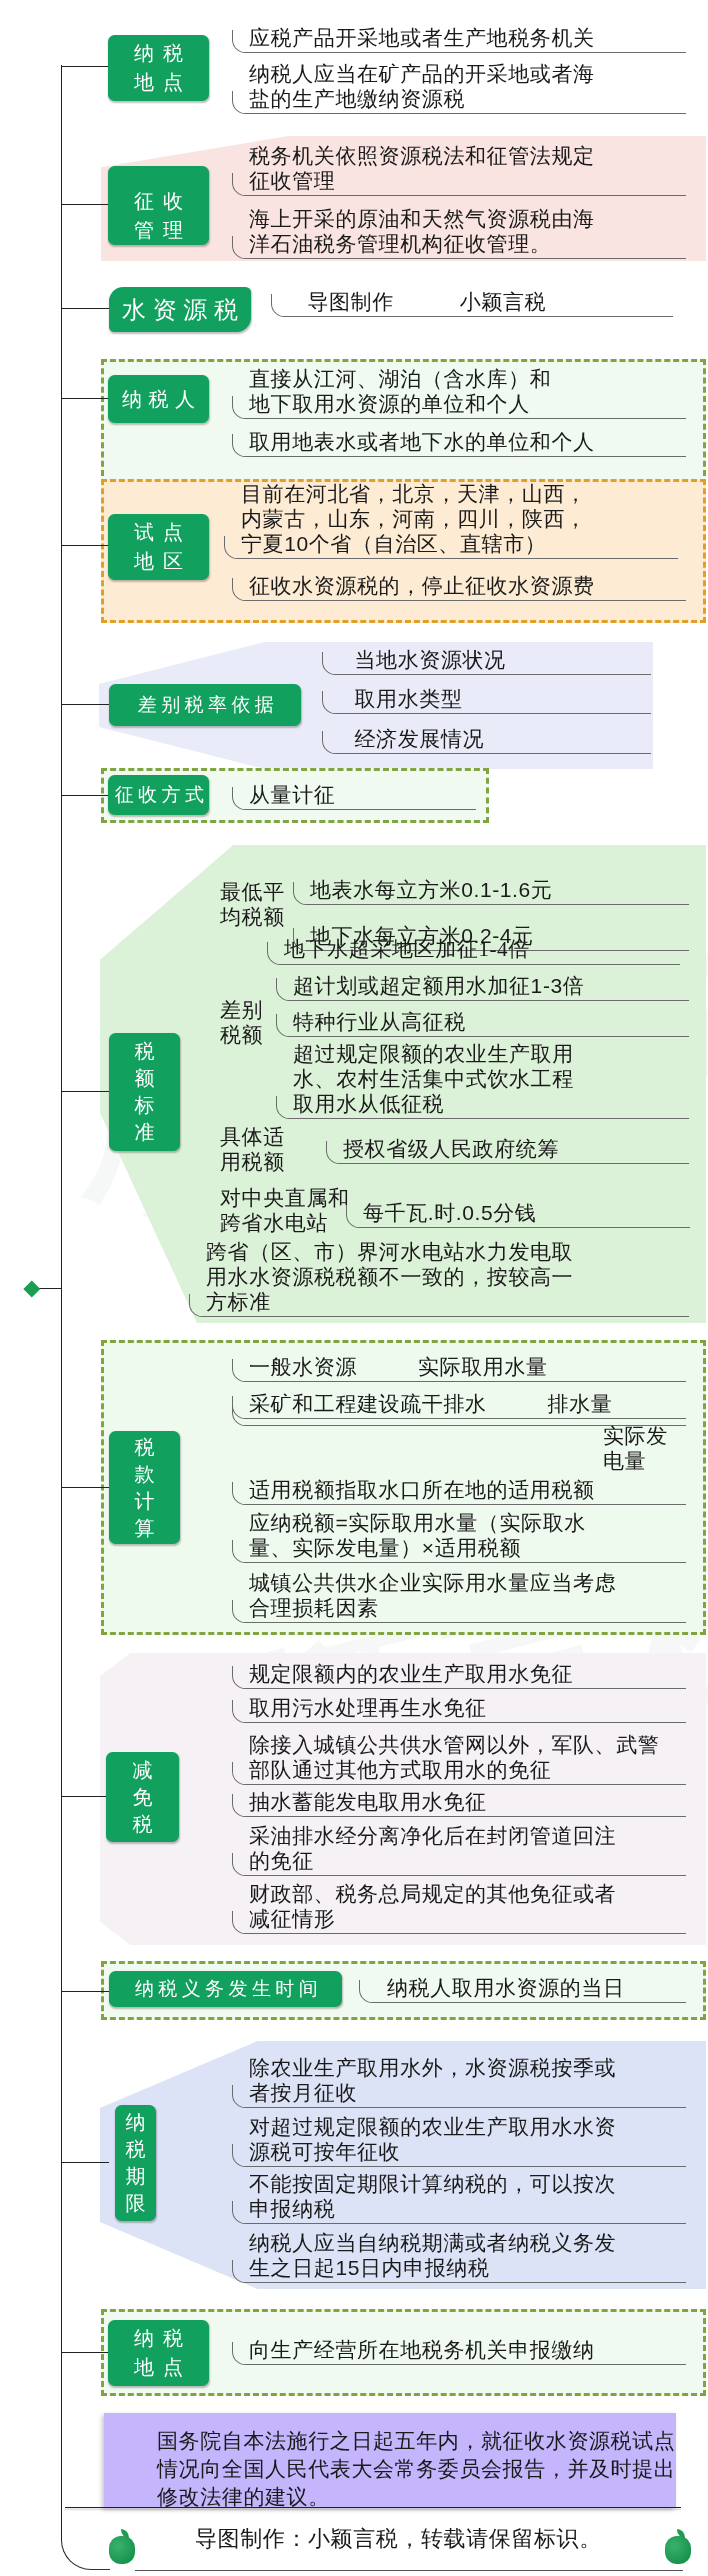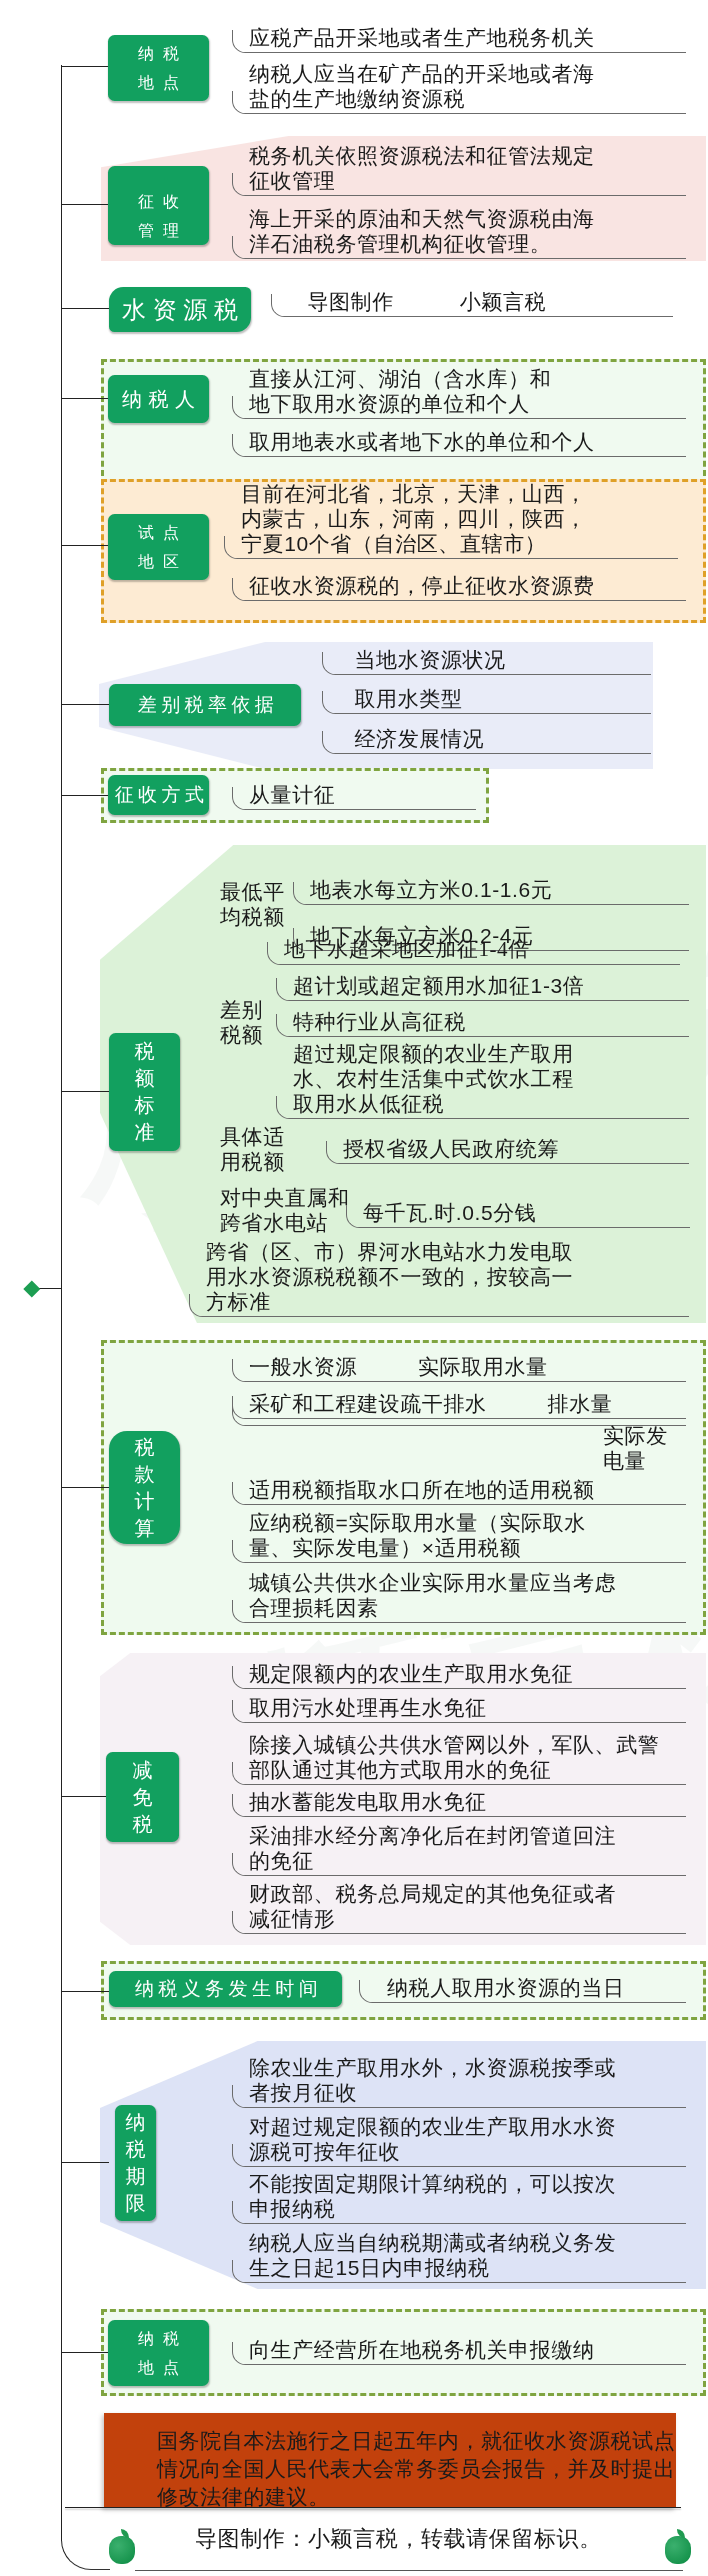--- a/index.html
+++ b/index.html
@@ -13,32 +13,32 @@
   
   .region { position:absolute; z-index:1; }
   .shadow { filter:drop-shadow(-1.7px 2.2px 2.2px rgba(0,0,0,0.22)); }
   .r-pink   { background:#f9e4e2; clip-path:polygon(0 25%, 31% 0, 100% 0, 100% 100%, 0 100%); }
   .r-dashG  { background:#f0faf0; border:3.3px dashed #7fa440; }
   .r-dashO  { background:#fdebd3; border:3.3px dashed #dfa028; }
   .r-lav    { background:#e9ecf8; clip-path:polygon(0 33%, 30% 0, 100% 0, 100% 100%, 30% 100%, 0 67%); }
   .r-green  { background:#dcf2d8; clip-path:polygon(22% 0, 100% 0, 100% 100%, 16% 100%, 0 56%, 0 24%); }
   .r-pale   { background:#f6f1f5; clip-path:polygon(0 8%, 5% 0, 100% 0, 100% 100%, 5% 100%, 0 92%); }
   .r-lav2   { background:#dde3f6; clip-path:polygon(0 27%, 26% 0, 100% 0, 100% 100%, 26% 100%, 0 73%); }
-  .r-note   { background:#c2410c; }
+  .r-note   { background:#c4b5fd; }
 
   
   .spine { position:absolute; left:61px; top:65px; width:0; height:2437px; border-left:1.7px solid #222; z-index:2; }
   .spine-corner { position:absolute; left:61px; top:2502px; width:49px; height:68px; border-left:1.7px solid #222; border-bottom:1.7px solid #333; border-bottom-left-radius:30px; z-index:2; }
   .stub { position:absolute; left:62px; width:47px; border-top:1.7px solid #222; z-index:2; }
   .diamond { position:absolute; left:25.5px; top:1283px; width:11.6px; height:11.6px; background:#1c9e52; transform:rotate(45deg); z-index:3; }
 
   
   .node { position:absolute; background:#12a05f; color:#fff; display:flex; align-items:center; justify-content:center; text-align:center; border-radius:6.6px; z-index:4; box-shadow:0.6px 1.1px 1.7px rgba(0,0,0,0.25); }
   .node-root { border-radius:14.4px 5.5px 14.4px 5.5px; font-size:24px; letter-spacing:6.6px; padding-left:6.6px; }
-  .n2x2 { font-size:16px; letter-spacing:8.9px; line-height:29px; }
+  .n2x2 { font-size:20px; letter-spacing:8.9px; line-height:29px; }
   .n2x2 .in { width:71px; padding-left:8.9px; }
   .n1 { font-size:20px; letter-spacing:6.6px; white-space:nowrap; padding-left:6.6px; }
   .nwide { font-size:19px; letter-spacing:4.4px; white-space:nowrap; padding-left:6px; }
   .nvert { font-size:20px; line-height:27px; }
   .nvert .in { width:23px; word-break:break-all; }
 
   
   .ul { position:absolute; border-bottom:1.1px solid #6b6b6b; font-size:21px; line-height:25px; letter-spacing:0.6px; padding-bottom:2.2px; z-index:3; }
   .ul::before { content:''; position:absolute; left:-16.6px; bottom:-1.1px; width:16.6px; height:22px; border-left:1.1px solid #6b6b6b; border-bottom:1.1px solid #6b6b6b; border-bottom-left-radius:13.3px; }
   .ul .in { display:block; }
@@ -111,21 +111,21 @@
   </div>
 <div class="node nwide" style="left:109px; top:684px; width:192px; height:42px;">
     <span>差别税率依据</span>
   </div>
 <div class="node nwide" style="left:108px; top:775px; width:101px; height:40px;">
     <span>征收方式</span>
   </div>
 <div class="node nvert" style="left:109px; top:1033px; width:71px; height:118px;">
     <span class="in">税额标准</span>
   </div>
-<div class="node nvert" style="left:109px; top:1431px; width:71px; height:113px;border-radius:18px;">
+<div class="node nvert" style="left:109px; top:1431px; width:71px; height:113px;">
     <span class="in">税款计算</span>
   </div>
 <div class="node nvert" style="left:106px; top:1752px; width:73px; height:90px;">
     <span class="in">减免税</span>
   </div>
 <div class="node nwide" style="left:109px; top:1971px; width:233px; height:36px;">
     <span>纳税义务发生时间</span>
   </div>
 <div class="node nvert" style="left:115px; top:2105px; width:41px; height:116px;align-items:center;">
     <span class="in">纳税期限</span>

